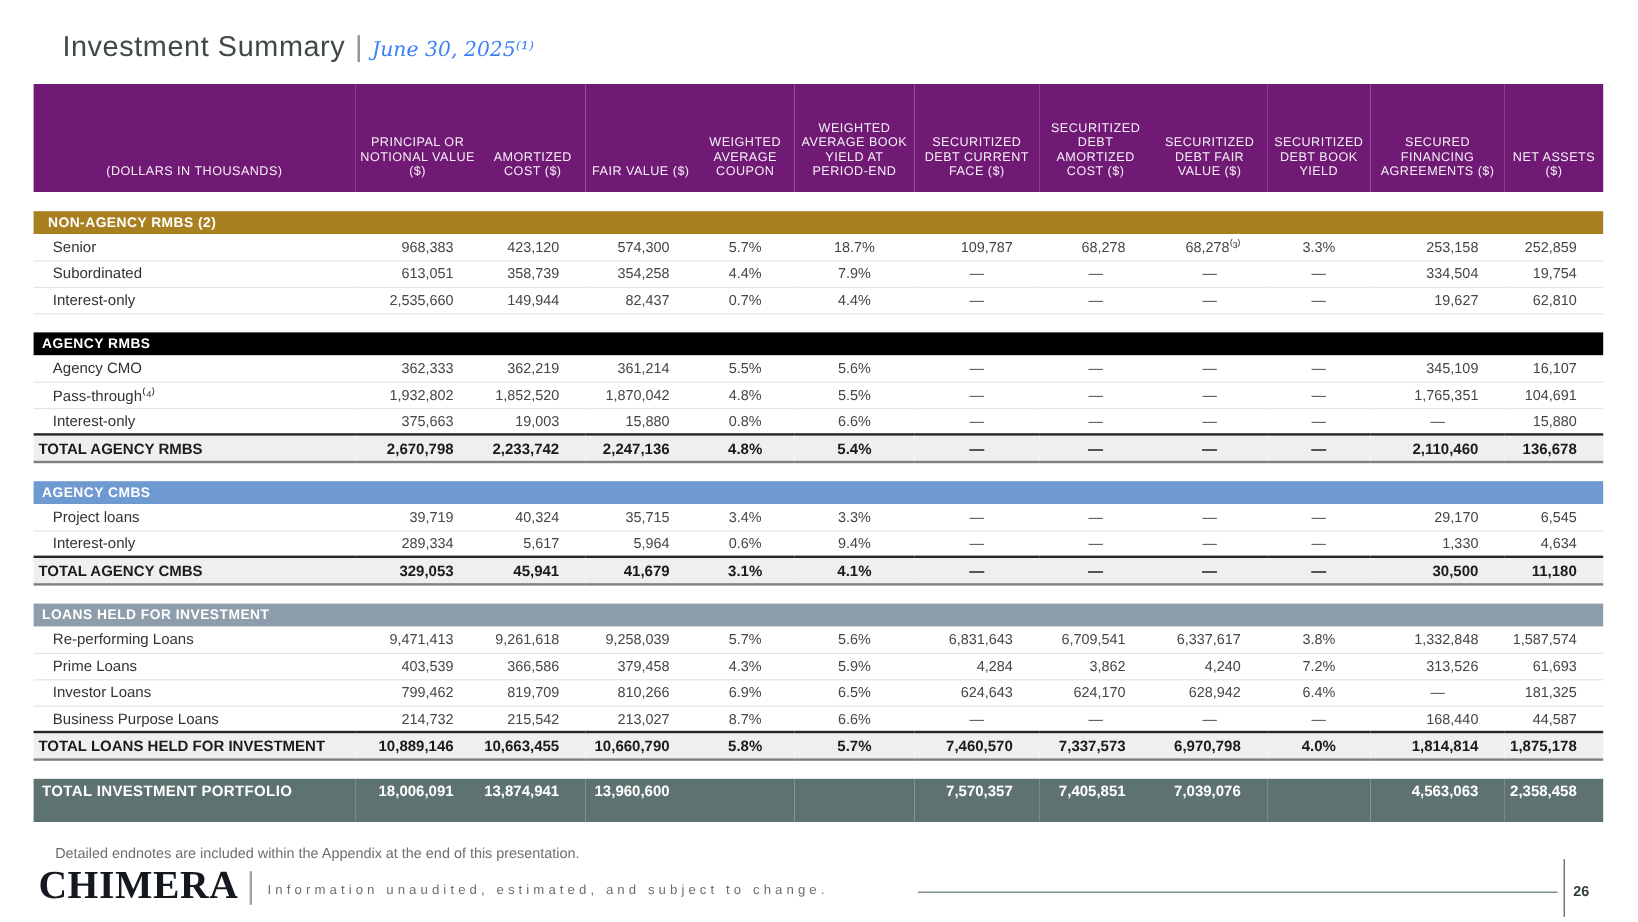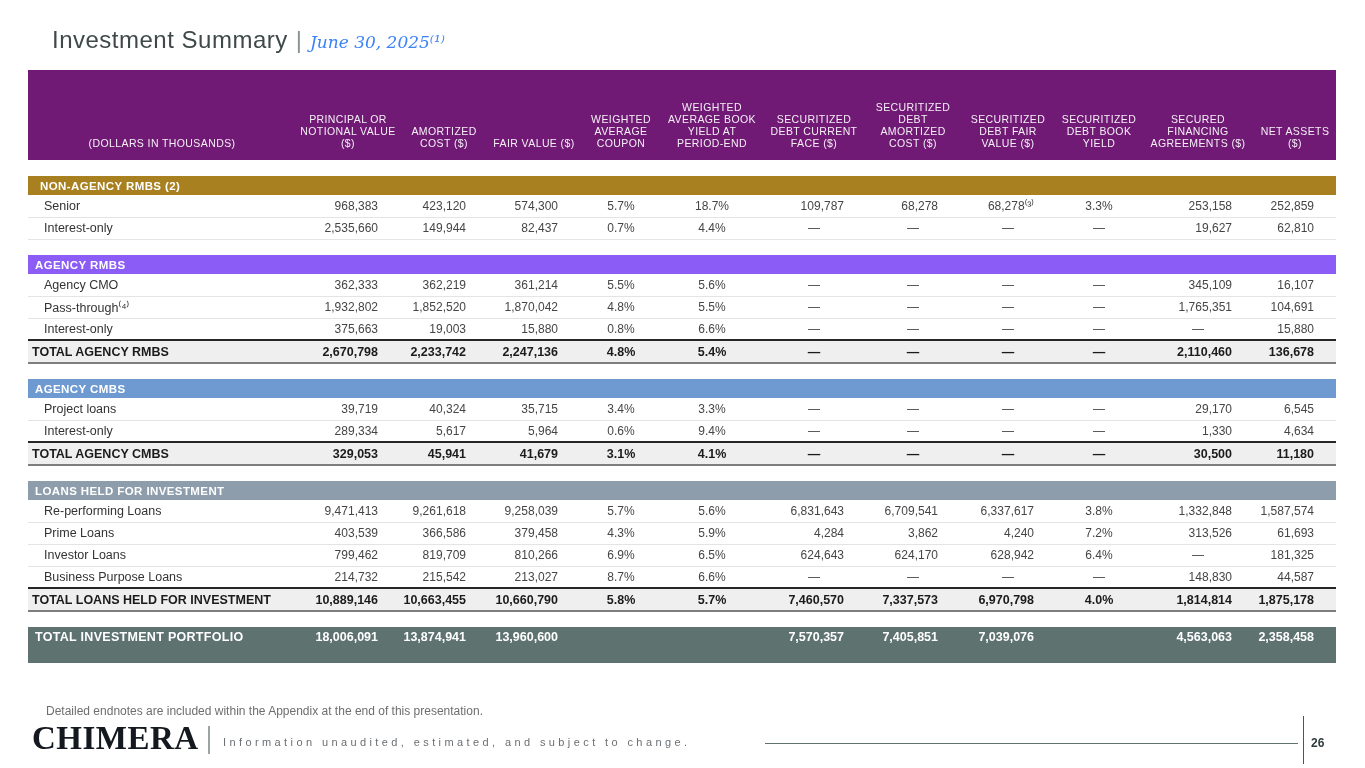--- a/index.html
+++ b/index.html
@@ -104,38 +104,52 @@
         <td class="pct">5.7%</td>
         <td class="pct">18.7%</td>
         <td class="num">109,787</td>
         <td class="num">68,278</td>
         <td class="num">68,278⁽³⁾</td>
         <td class="pct">3.3%</td>
         <td class="num">253,158</td>
         <td class="num">252,859</td>
       </tr>
       <tr class="data-row">
+        <td class="label">Subordinated</td>
+        <td class="num">613,051</td>
+        <td class="num">358,739</td>
+        <td class="num">354,258</td>
+        <td class="pct">4.4%</td>
+        <td class="pct">7.9%</td>
+        <td class="dash">—</td>
+        <td class="dash">—</td>
+        <td class="dash">—</td>
+        <td class="dash">—</td>
+        <td class="num">334,504</td>
+        <td class="num">19,754</td>
+      </tr>
+      <tr class="data-row">
         <td class="label">Interest-only</td>
         <td class="num">2,535,660</td>
         <td class="num">149,944</td>
         <td class="num">82,437</td>
         <td class="pct">0.7%</td>
         <td class="pct">4.4%</td>
         <td class="dash">—</td>
         <td class="dash">—</td>
         <td class="dash">—</td>
         <td class="dash">—</td>
         <td class="num">19,627</td>
         <td class="num">62,810</td>
       </tr>
       <tr class="gap-row">
         <td colspan="12"></td>
       </tr>
       <tr class="section-bar">
-        <td colspan="12" style="background: #8b5cf6;">AGENCY RMBS</td>
+        <td colspan="12" style="background: #000000;">AGENCY RMBS</td>
       </tr>
       <tr class="data-row">
         <td class="label">Agency CMO</td>
         <td class="num">362,333</td>
         <td class="num">362,219</td>
         <td class="num">361,214</td>
         <td class="pct">5.5%</td>
         <td class="pct">5.6%</td>
         <td class="dash">—</td>
         <td class="dash">—</td>
@@ -286,21 +300,21 @@
         <td class="label">Business Purpose Loans</td>
         <td class="num">214,732</td>
         <td class="num">215,542</td>
         <td class="num">213,027</td>
         <td class="pct">8.7%</td>
         <td class="pct">6.6%</td>
         <td class="dash">—</td>
         <td class="dash">—</td>
         <td class="dash">—</td>
         <td class="dash">—</td>
-        <td class="num">148,830</td>
+        <td class="num">168,440</td>
         <td class="num">44,587</td>
       </tr>
       <tr class="total-row">
         <td class="label">TOTAL LOANS HELD FOR INVESTMENT</td>
         <td class="num">10,889,146</td>
         <td class="num">10,663,455</td>
         <td class="num">10,660,790</td>
         <td class="pct">5.8%</td>
         <td class="pct">5.7%</td>
         <td class="num">7,460,570</td>

